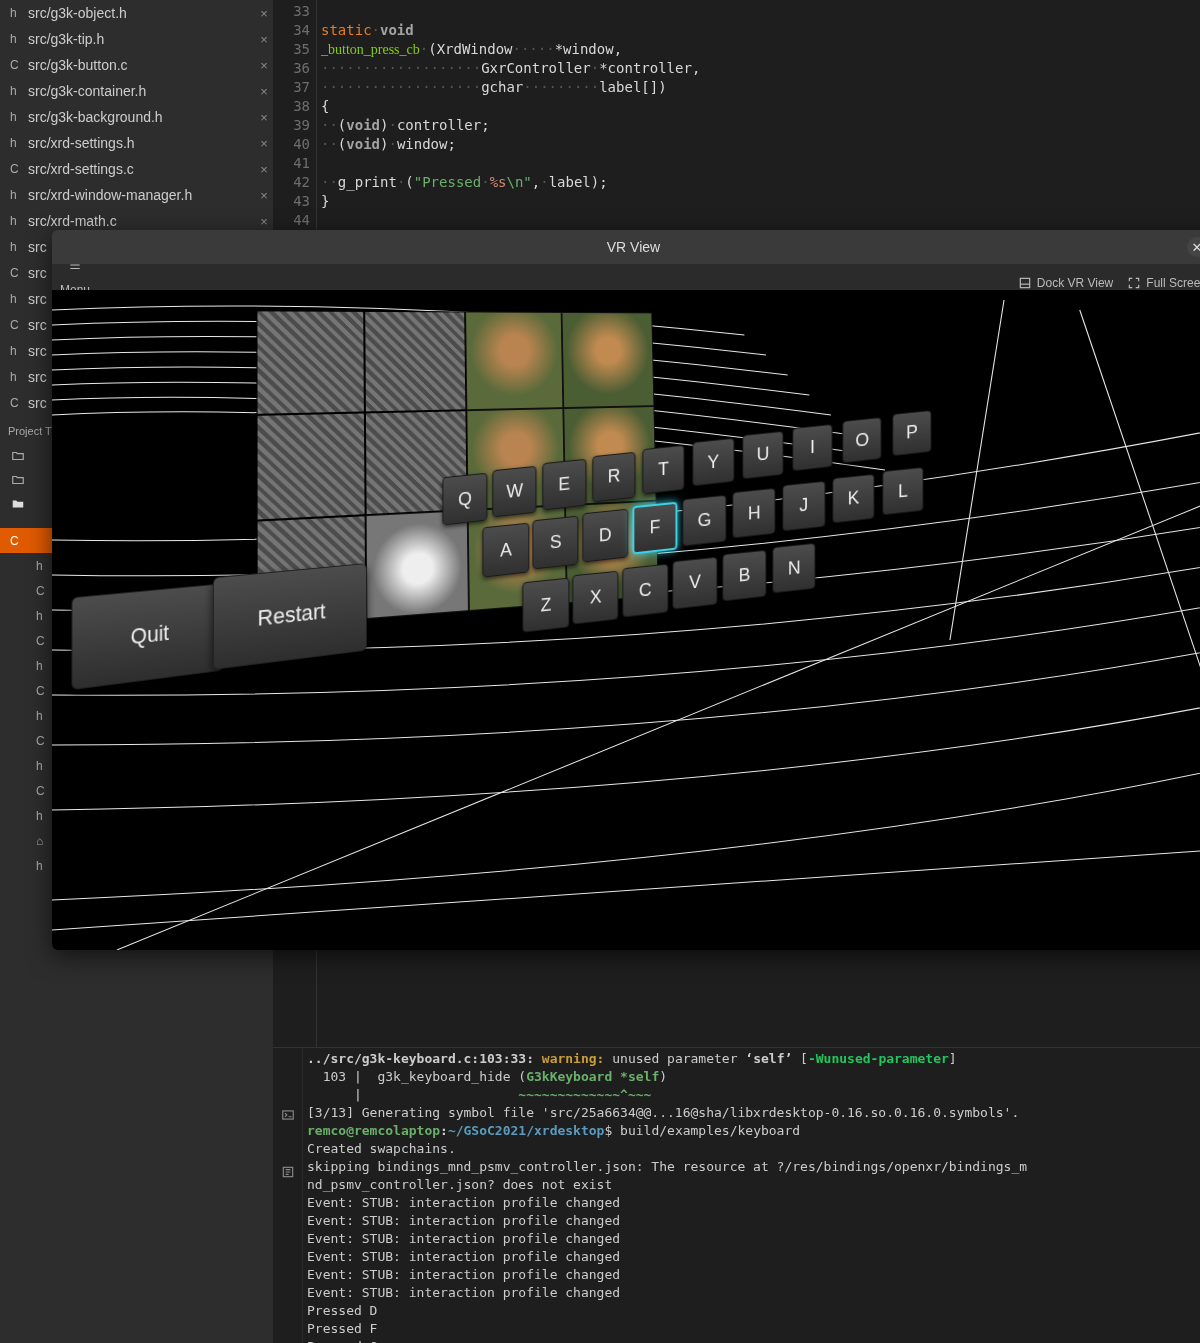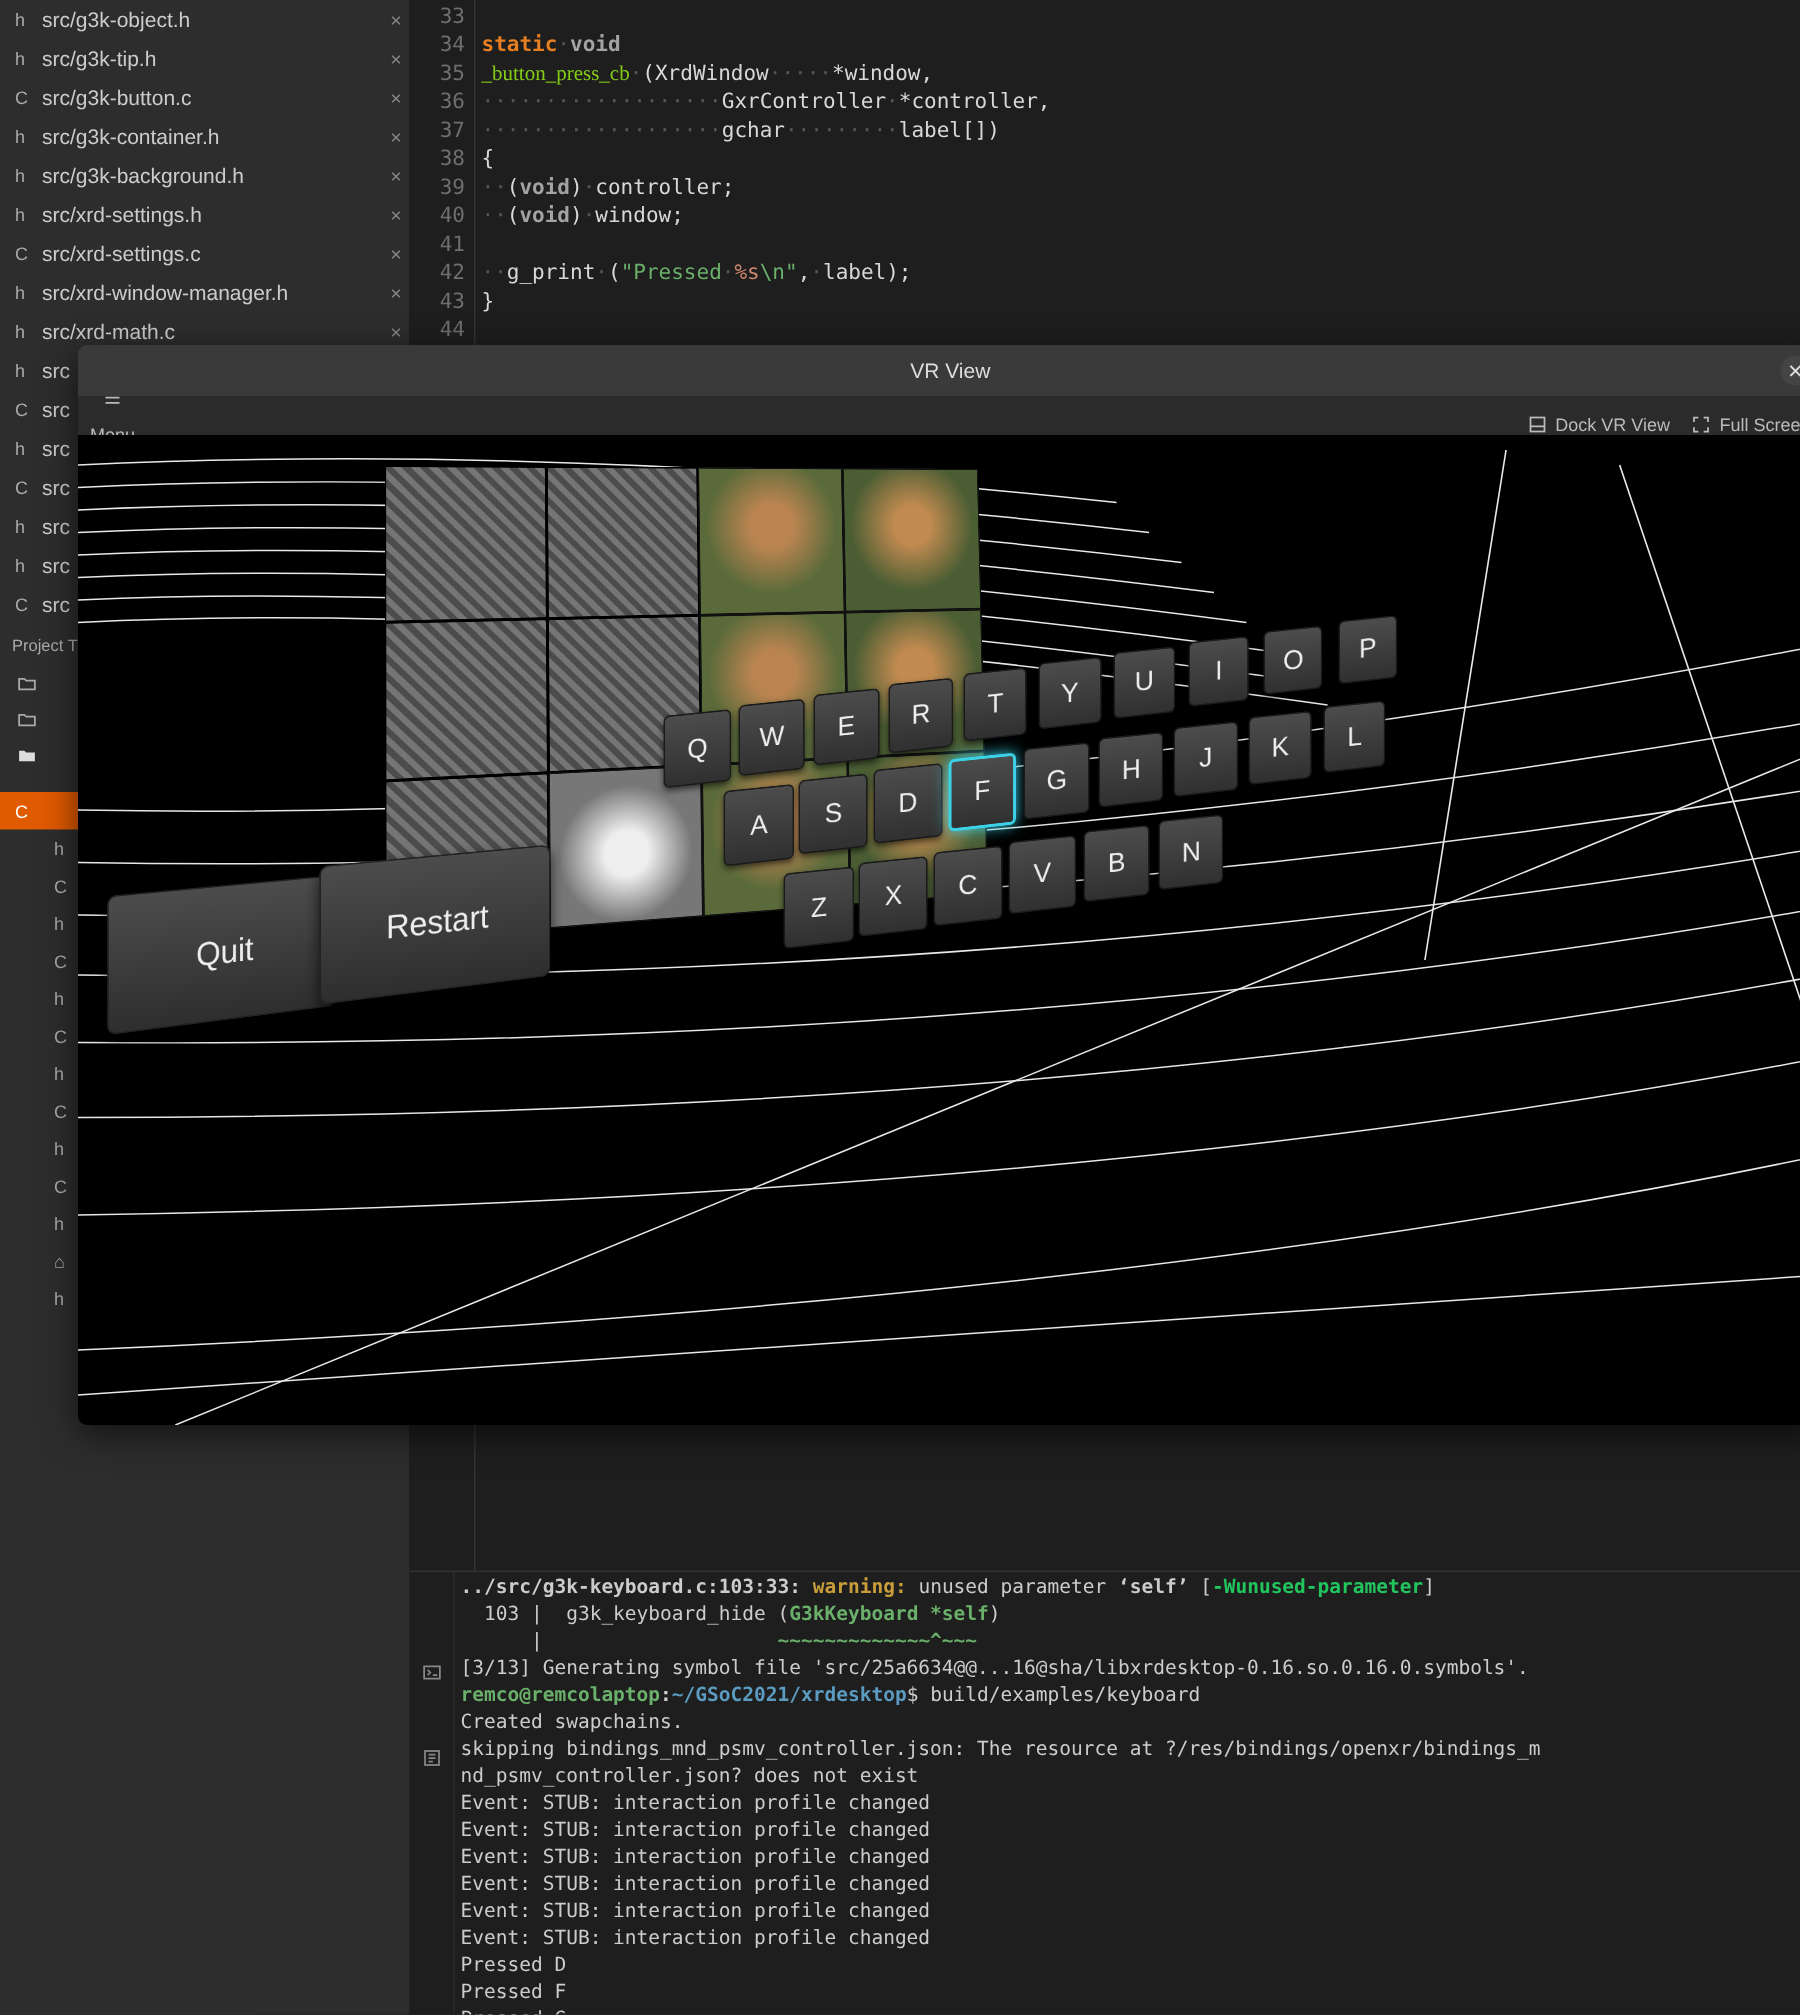--- a/index.html
+++ b/index.html
@@ -141,21 +141,21 @@
     padding-top: 2px;
   }
   .gutter div { height: 19px; }
   .code {
     padding-left: 4px;
     padding-top: 2px;
     white-space: pre;
     color: #d8d8d8;
   }
   .code .ln { height: 19px; }
-  .tok-kw   { color: #e67e22; font-weight: bold; }                       
+  .tok-kw   { color: #e67e22; font-weight: normal; }                       
   .tok-fn   { color: #84cc16; font-family: Liberation Serif, serif; }                       
   .tok-cls  { color: #d8d8d8; }
   .tok-cls2 { color: #6aaf6a; font-weight: bold; }    
   .tok-str  { color: #6aaf6a; }
   .tok-pct  { color: #d08770; }                       
   .tok-punc { color: #d8d8d8; }
   .tok-dot  { color: #555; }
   .tok-void { color: #a3a3a3; font-weight: bold; }
   
   .terminal-wrap {

